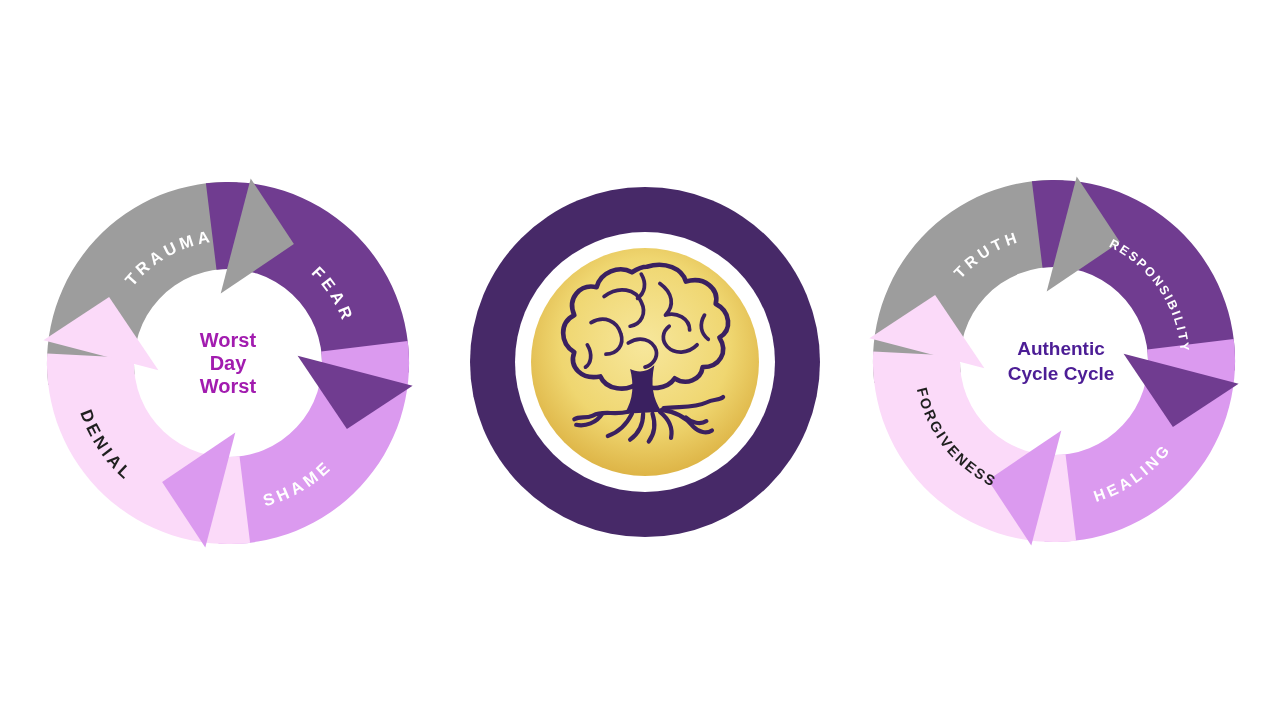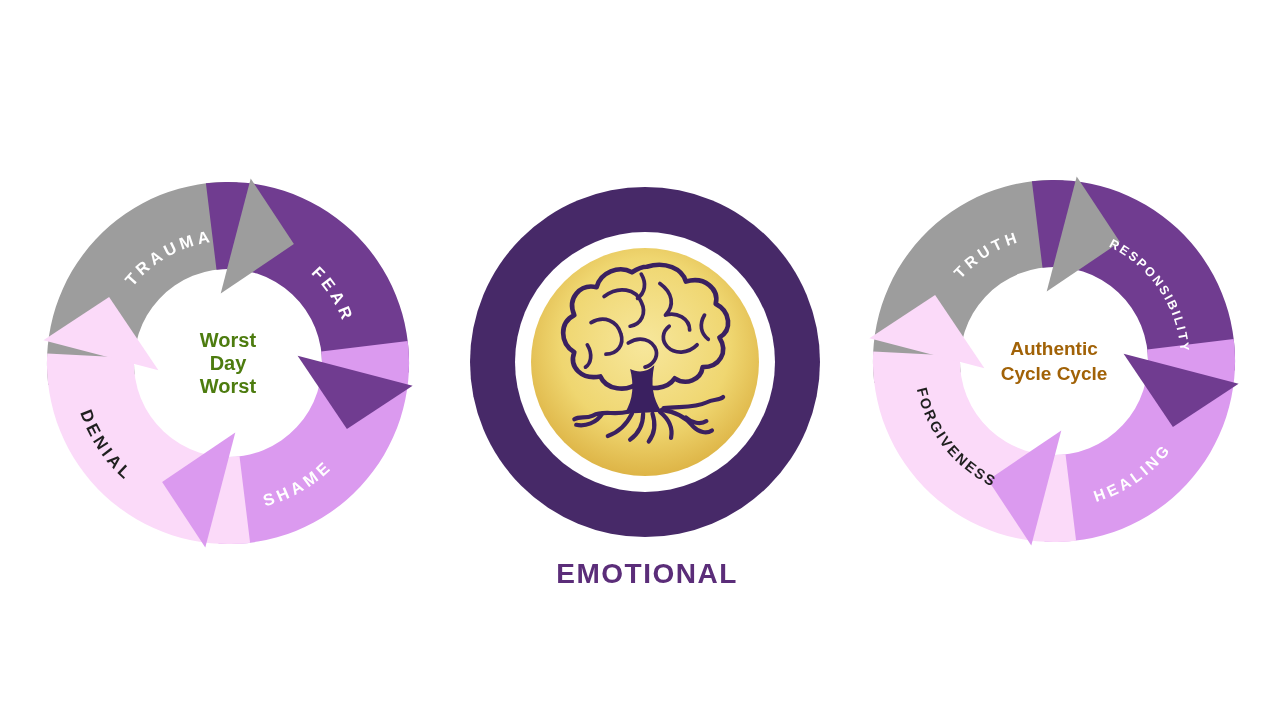--- a/index.html
+++ b/index.html
@@ -42,21 +42,21 @@
         <path d="M 140.4 217.3 L 25.4 187.3 L 91.1 144.1 Z" fill="#FBDAF9"></path>
         <path d="M 94.0 172.3 A 122 122 0 0 1 239.5 91.6" fill="none" id="lc-arc-0"></path>
         <text font-size="16.5" font-weight="700" letter-spacing="4" text-anchor="middle" fill="#FFFFFF" font-family="&quot;Liberation Sans&quot;, sans-serif"><textPath startOffset="50%" href="#lc-arc-0" xlink:href="#lc-arc-0">TRAUMA</textPath></text>
         <path d="M 278.2 108.9 A 122 122 0 0 1 330.1 188.8" fill="none" id="lc-arc-1"></path>
         <text font-size="16.5" font-weight="700" letter-spacing="4" text-anchor="middle" fill="#FFFFFF" font-family="&quot;Liberation Sans&quot;, sans-serif"><textPath startOffset="50%" href="#lc-arc-1" xlink:href="#lc-arc-1">FEAR</textPath></text>
         <path d="M 217.7 357.8 A 148 148 0 0 0 334.1 290.6" fill="none" id="lc-arc-2"></path>
         <text font-size="16.5" font-weight="700" letter-spacing="4" text-anchor="middle" fill="#FFFFFF" font-family="&quot;Liberation Sans&quot;, sans-serif"><textPath startOffset="50%" href="#lc-arc-2" xlink:href="#lc-arc-2">SHAME</textPath></text>
         <path d="M 55.9 234.4 A 156 156 0 0 0 129.7 343.7" fill="none" id="lc-arc-3"></path>
         <text font-size="17" font-weight="700" letter-spacing="3.5" text-anchor="middle" fill="#1F1F1F" font-family="&quot;Liberation Sans&quot;, sans-serif"><textPath startOffset="50%" href="#lc-arc-3" xlink:href="#lc-arc-3">DENIAL</textPath></text>
       </svg>
-    <div class="cycle-center" style="color: #4d7c0f;">
+    <div class="cycle-center" style="color: #a21caf;">
       <div>Worst</div>
       <div>Day</div>
       <div>Worst</div>
     </div>
   </div>
 
   <div class="logo">
     <svg viewBox="0 0 350 350">
       <defs>
         <radialGradient id="goldGrad" cx="50%" cy="42%" r="68%">
@@ -116,23 +116,22 @@
         <path d="M 140.4 217.3 L 25.4 187.3 L 91.1 144.1 Z" fill="#FBDAF9"></path>
         <path d="M 109.7 137.1 A 124 124 0 0 1 188.5 87.9" fill="none" id="rc-arc-0"></path>
         <text font-size="15.5" font-weight="700" letter-spacing="4" text-anchor="middle" fill="#FFFFFF" font-family="&quot;Liberation Sans&quot;, sans-serif"><textPath startOffset="50%" href="#rc-arc-0" xlink:href="#rc-arc-0">TRUTH</textPath></text>
         <path d="M 253.4 90.7 A 127 127 0 0 1 336.9 214.4" fill="none" id="rc-arc-1"></path>
         <text font-size="12.5" font-weight="700" letter-spacing="2.2" text-anchor="middle" fill="#FFFFFF" font-family="&quot;Liberation Sans&quot;, sans-serif"><textPath startOffset="50%" href="#rc-arc-1" xlink:href="#rc-arc-1">RESPONSIBILITY</textPath></text>
         <path d="M 230.5 355.6 A 147 147 0 0 0 339.8 279.0" fill="none" id="rc-arc-2"></path>
         <text font-size="15.5" font-weight="700" letter-spacing="3.5" text-anchor="middle" fill="#FFFFFF" font-family="&quot;Liberation Sans&quot;, sans-serif"><textPath startOffset="50%" href="#rc-arc-2" xlink:href="#rc-arc-2">HEALING</textPath></text>
         <path d="M 70.3 219.8 A 140 140 0 0 0 166.7 343.1" fill="none" id="rc-arc-3"></path>
         <text font-size="14.5" font-weight="700" letter-spacing="2.2" text-anchor="middle" fill="#1F1F1F" font-family="&quot;Liberation Sans&quot;, sans-serif"><textPath startOffset="50%" href="#rc-arc-3" xlink:href="#rc-arc-3">FORGIVENESS</textPath></text>
       </svg>
-    <div class="cycle-center" style="color: #a16207;">
+    <div class="cycle-center" style="color: #4c1d95; margin-left: 7px;">
       <div>Authentic</div>
       <div>Cycle Cycle</div>
     </div>
   </div>
 
   <div class="title" style="color: rgb(91, 45, 121);">
-    <div>EMOTIONAL</div>
   </div>
 
 </div>
 
 </body></html>

